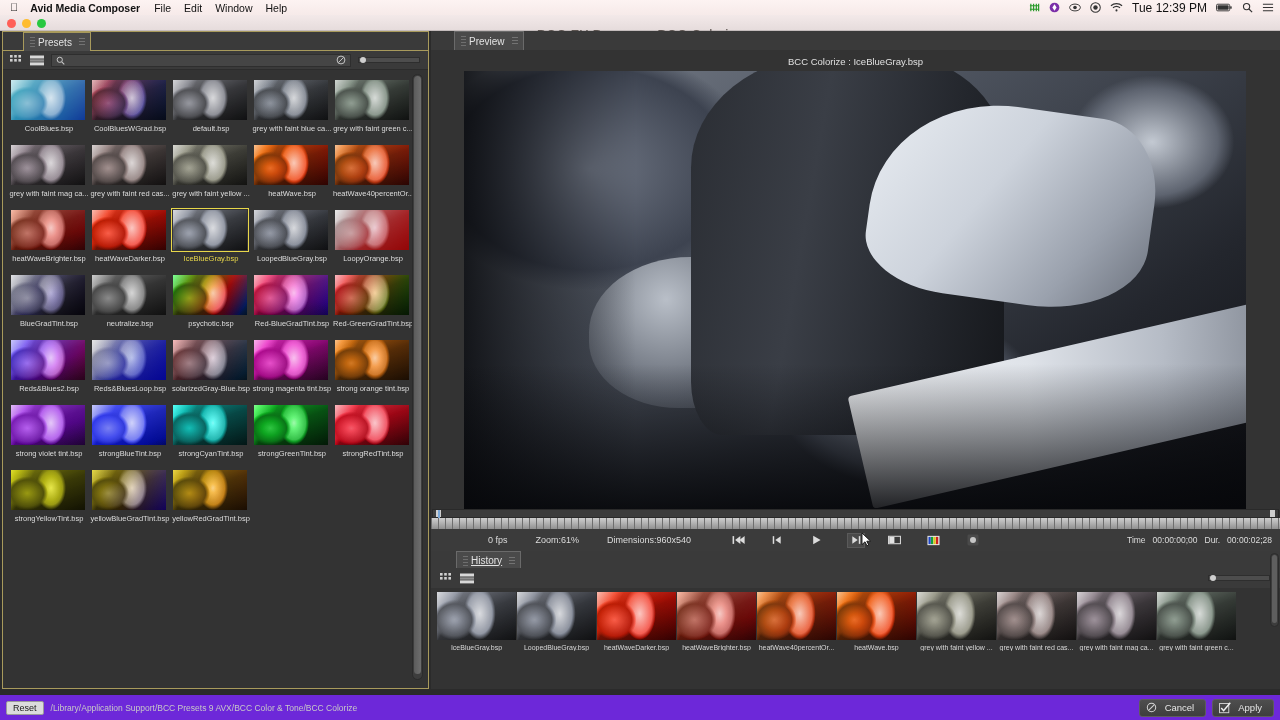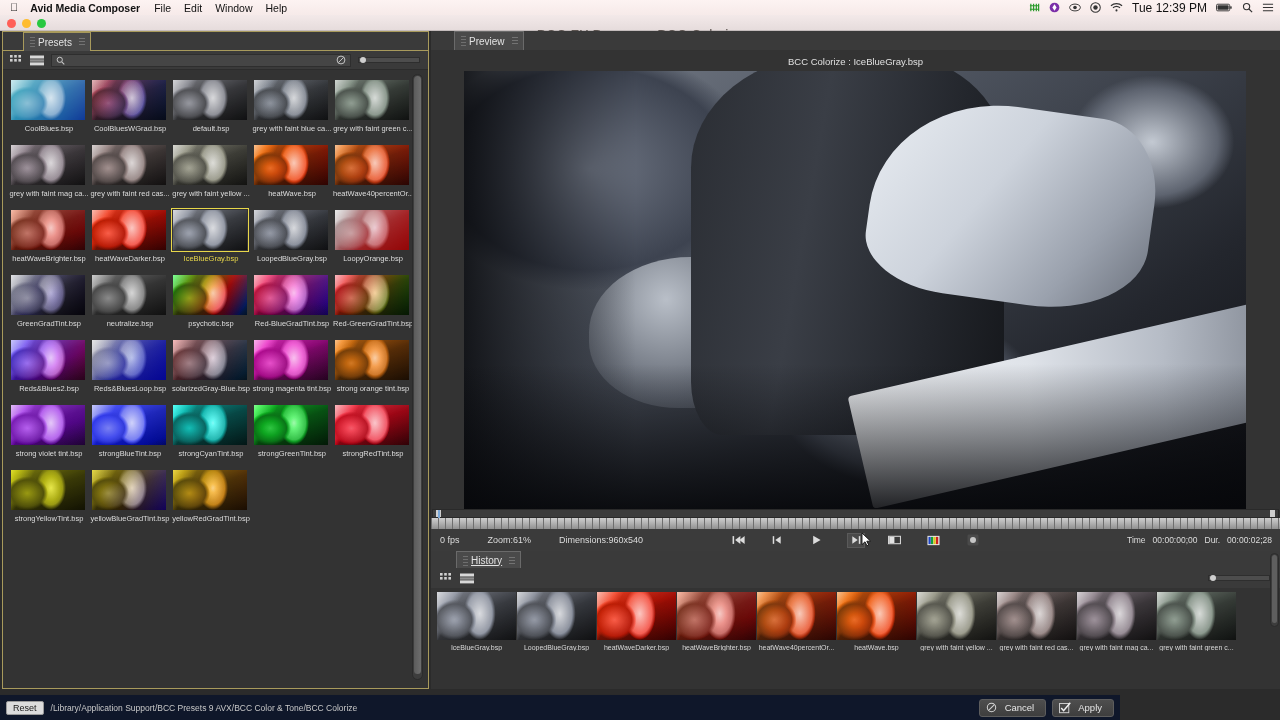--- a/index.html
+++ b/index.html
@@ -145,21 +145,21 @@
   
   .timeline-wrap { position: absolute; left: 431px; top: 509px; width: 849px; height: 44px; background: #333; }
   .timeline { position: relative; height: 9px; margin: 0 1px; background: #3c3c3c; border: 1px solid #2a2a2a; }
   .timeline .mark-l { position: absolute; left: 3px; top: 0; width: 5px; height: 7px; background: #cfcfcf; }
   .timeline .mark-r { position: absolute; right: 3px; top: 0; width: 5px; height: 7px; background: #cfcfcf; }
   .playhead { position: absolute; left: 5px; top: 0; width: 2px; height: 18px; background: #7aa7d8; }
   .ruler { position: relative; height: 11px; background: linear-gradient(#c9c9c9, #8f8f8f);
     background-image: repeating-linear-gradient(90deg, #6e6e6e 0 1px, transparent 1px 7px),
                       linear-gradient(#cfcfcf, #909090); }
   .transport { position: relative; height: 22px; background: #3b3b3b;
-    display: flex; align-items: center; font-size: 9px; color: #dcdcdc; }
+    display: flex; align-items: center; font-size: 9px; color: #dcdcdc; padding-left: 48px; }
   .tp-left { display: flex; align-items: center; gap: 28px; padding-left: 9px; }
   .tp-center { position: absolute; left: 0; right: 0; display: flex; justify-content: center;
     align-items: center; gap: 21px; pointer-events: none; }
   .tp-center > * { pointer-events: auto; }
   .tbtn { width: 18px; height: 15px; display: inline-flex; align-items: center; justify-content: center;
     background: transparent; border: 1px solid transparent; }
   .tbtn.framed { background: #4a4a4a; border: 1px solid #5a5a5a; }
   .tp-right { position: absolute; right: 8px; display: flex; gap: 7px; align-items: center; font-size: 8.5px; }
   .cursor-arrow { position: absolute; left: 430px; top: -1px; width: 11px; height: 15px; pointer-events: none; }
 
@@ -173,22 +173,22 @@
   .hist-strip { position: relative; display: flex; gap: 1px; padding: 4px 2px 0 6px; height: 80px; }
   .hcell { width: 79px; }
   .hthumb { width: 79px; height: 48px; position: relative; overflow: hidden; background: #222; }
   .hcap { font-size: 7px; color: #d8d8d8; text-align: center; margin-top: 4px; white-space: nowrap; overflow: hidden; }
   .hscrollbar { position: absolute; right: 1px; top: 2px; width: 9px; height: 74px;
     background: #3d3d3d; border: 1px solid #2b2b2b; border-radius: 5px; }
   .hscrollbar .hthumbbar { position: absolute; left: 1px; top: 1px; width: 5px; height: 68px;
     background: #5f5f5f; border-radius: 4px; }
 
   
-  .bottombar { position: absolute; left: 0; top: 694px; width: 1120px; height: 26px;
-    background: #0f172a; border-top: 1px solid #2a2a2a; display: flex; align-items: center; }
+  .bottombar { position: absolute; left: 0; top: 694px; width: 1280px; height: 26px;
+    background: #6d28d9; border-top: 1px solid #2a2a2a; display: flex; align-items: center; }
   .reset-btn { margin-left: 6px; padding: 1px 6px; background: #dcdcdc; color: #1a1a1a;
     font-size: 9px; border: 1px solid #9a9a9a; border-radius: 2px; }
   .path-text { margin-left: 7px; font-size: 8.5px; color: #c8c8c8; }
   .bottombar .right { position: absolute; right: 6px; display: flex; gap: 6px; }
   .btn {
     display: flex; align-items: center; gap: 7px; padding: 2px 11px 2px 6px;
     background: linear-gradient(#4e4e4e, #3e3e3e); border: 1px solid #5d5d5d;
     border-radius: 3px; font-size: 9.5px; color: #e6e6e6;
   }
   .btn .bico { width: 12px; height: 12px; display: inline-flex; align-items: center; justify-content: center; }
@@ -458,21 +458,21 @@
             </div>
             <div class="cap">LoopyOrange.bsp</div>
           </div>
           <div class="cell">
             <div class="thumbwrap">
               <div class="thumb">
                 <div class="base"></div>
                 <div class="tint" style="background:linear-gradient(120deg, rgba(225,230,245,.5), rgba(35,25,85,.88));mix-blend-mode:hard-light;"></div>
               </div>
             </div>
-            <div class="cap">GreenGradTint.bsp</div>
+            <div class="cap">BlueGradTint.bsp</div>
           </div>
           <div class="cell">
             <div class="thumbwrap">
               <div class="thumb">
                 <div class="base"></div>
                 <div class="tint" style="background:linear-gradient(120deg, rgba(190,190,190,.35), rgba(110,110,110,.35));mix-blend-mode:saturation;"></div>
               </div>
             </div>
             <div class="cap">neutralize.bsp</div>
           </div>

